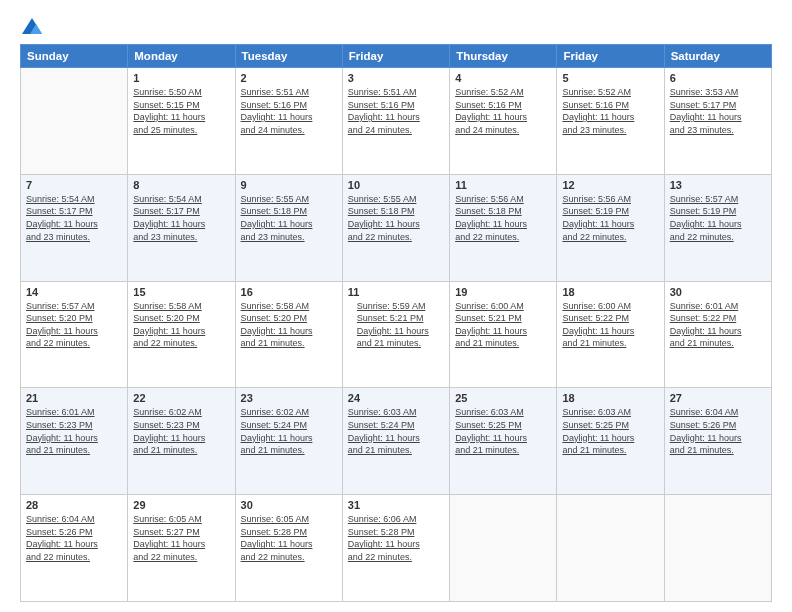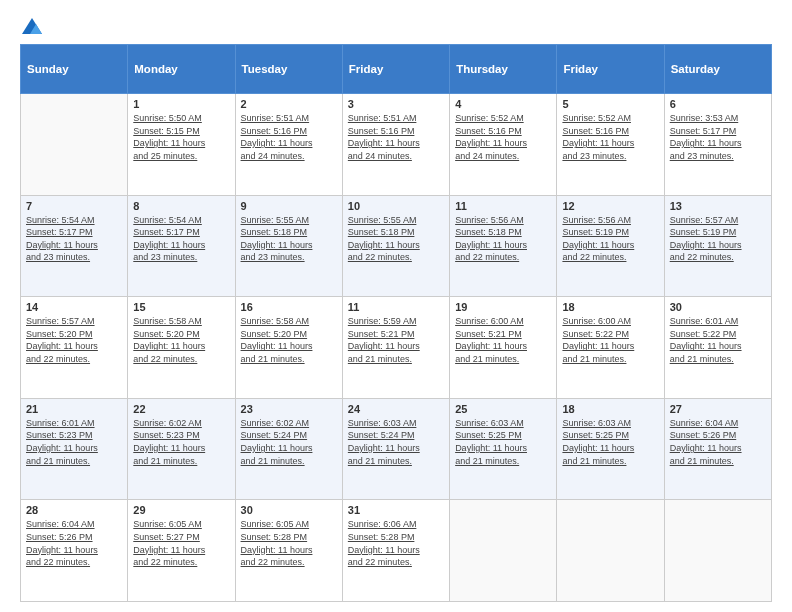--- a/index.html
+++ b/index.html
@@ -65,21 +65,21 @@
       border: 1px solid #ccc;
       border-collapse: collapse;
       width: 100%;
       table-layout: fixed;
     }
     .calendar th {
       background-color: #3a7bc8;
       color: white;
       font-size: 11.5px;
       font-weight: bold;
-      padding: 18px 6px;
+      padding: 5px 6px;
       text-align: left;
       border: 1px solid #5590d4;
       margin-top: 28px;
     }
     .calendar td {
       border: 1px solid #ccc;
       vertical-align: top;
       padding: 4px 5px;
       font-size: 9.5px;
       color: #333;
@@ -252,21 +252,21 @@
           </td>
           <td>
             <span class="day-number">16</span>
             <div class="day-info" style="white-space: pre-line;">Sunrise: 5:58 AM
 Sunset: 5:20 PM
 Daylight: 11 hours
 and 21 minutes.</div>
           </td>
           <td>
             <span class="day-number">11</span>
-            <div class="day-info" style="white-space: pre-line;">Sunrise: 5:59 AM
+            <div class="day-info" style="white-space: pre-line; margin-left: 9px;">Sunrise: 5:59 AM
 Sunset: 5:21 PM
 Daylight: 11 hours
 and 21 minutes.</div>
           </td>
           <td>
             <span class="day-number">19</span>
             <div class="day-info" style="white-space: pre-line;">Sunrise: 6:00 AM
 Sunset: 5:21 PM
 Daylight: 11 hours
 and 21 minutes.</div>

